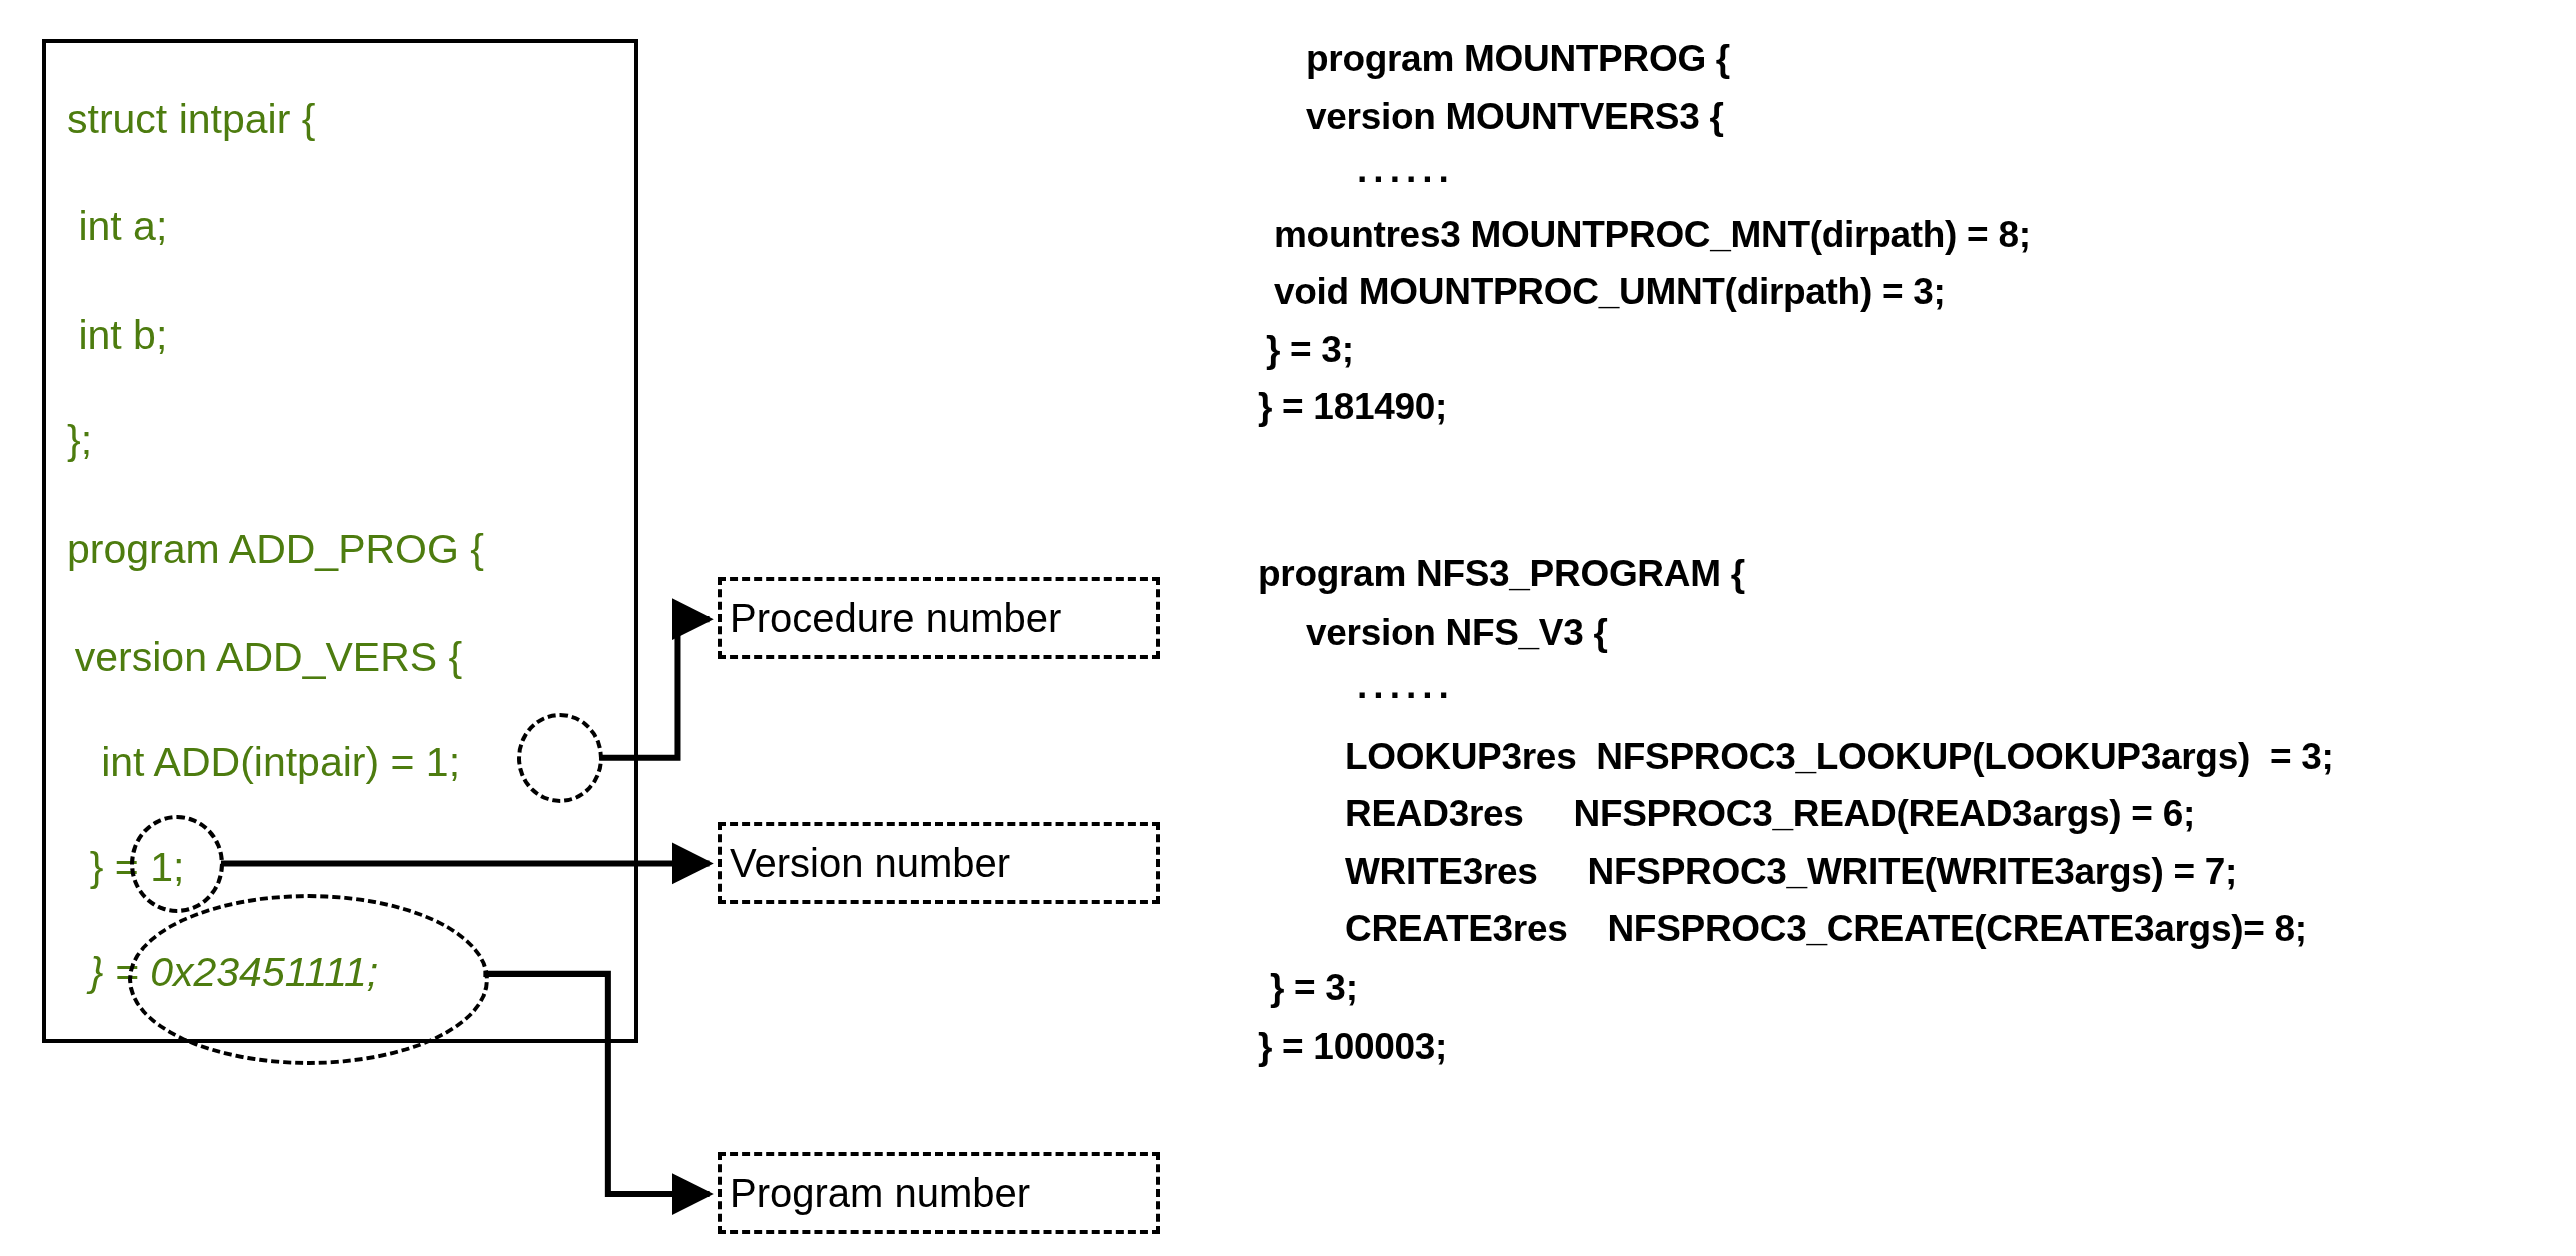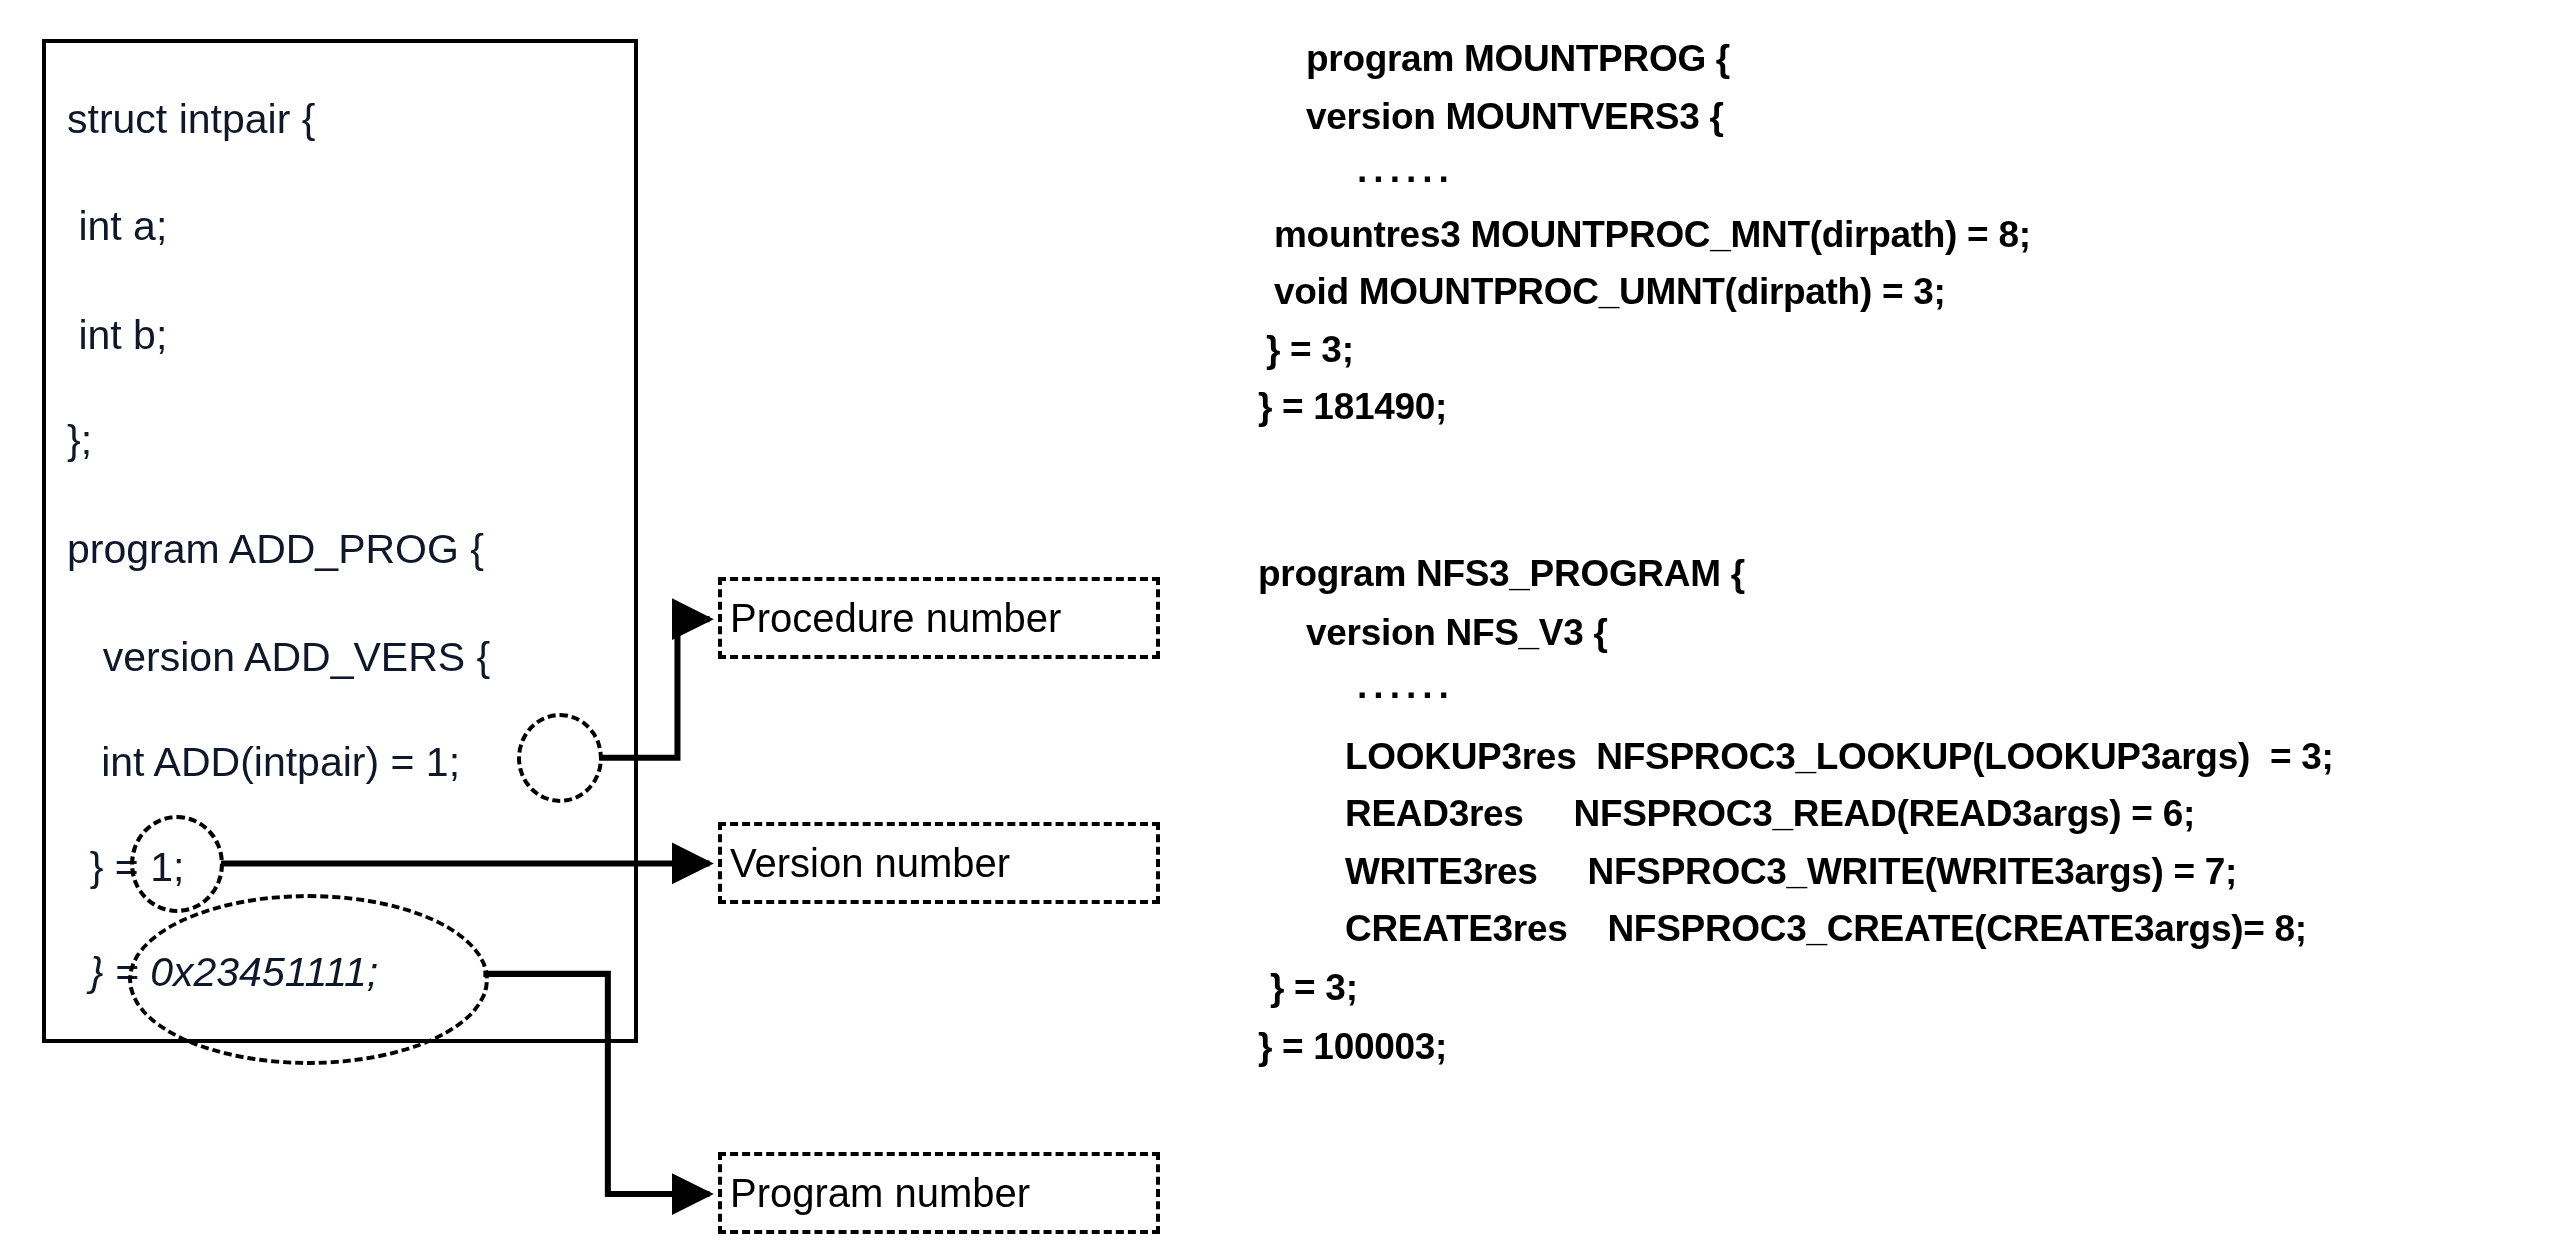--- a/index.html
+++ b/index.html
@@ -35,21 +35,21 @@
     border: 4.7px solid #000000;
     box-sizing: border-box;
     background: transparent;
   }
 
   .xdr-line {
     position: absolute;
     font-family: "Liberation Sans", sans-serif;
     font-size: 41px;
     font-weight: 400;
-    color: #0f172a;
+    color: #4d7c0f;
     white-space: pre;
     line-height: 1;
   }
 
   
   .dash-ellipse {
     position: absolute;
     border: 4px dashed #000000;
     border-radius: 50%;
     box-sizing: border-box;
@@ -125,21 +125,21 @@
     <div class="xdr-line" style="left:67px; top:99px;">struct intpair {</div>
 
     <div class="xdr-line" style="left:67px; top:206px;"> int a;</div>
 
     <div class="xdr-line" style="left:67px; top:315px;"> int b;</div>
 
     <div class="xdr-line" style="left:67px; top:420px;">};</div>
 
     <div class="xdr-line" style="left:67px; top:529px;">program ADD_PROG {</div>
 
-    <div class="xdr-line" style="left:80px; top:637px;">  version ADD_VERS {</div>
+    <div class="xdr-line" style="left:52px; top:637px;">  version ADD_VERS {</div>
 
     <div class="xdr-line" style="left:67px; top:742px;">   int ADD(intpair) = 1;</div>
 
     <div class="xdr-line" style="left:67px; top:847px;">  } = 1;</div>
 
     <div class="xdr-line" style="left:67px; top:952px;font-style:italic;">  } = 0x23451111;</div>
 
     <div class="dash-ellipse" style="left:517px; top:713px; width:86px; height:90px;"></div>
 
     <div class="dash-ellipse" style="left:130px; top:815px; width:94px; height:98px;"></div>

